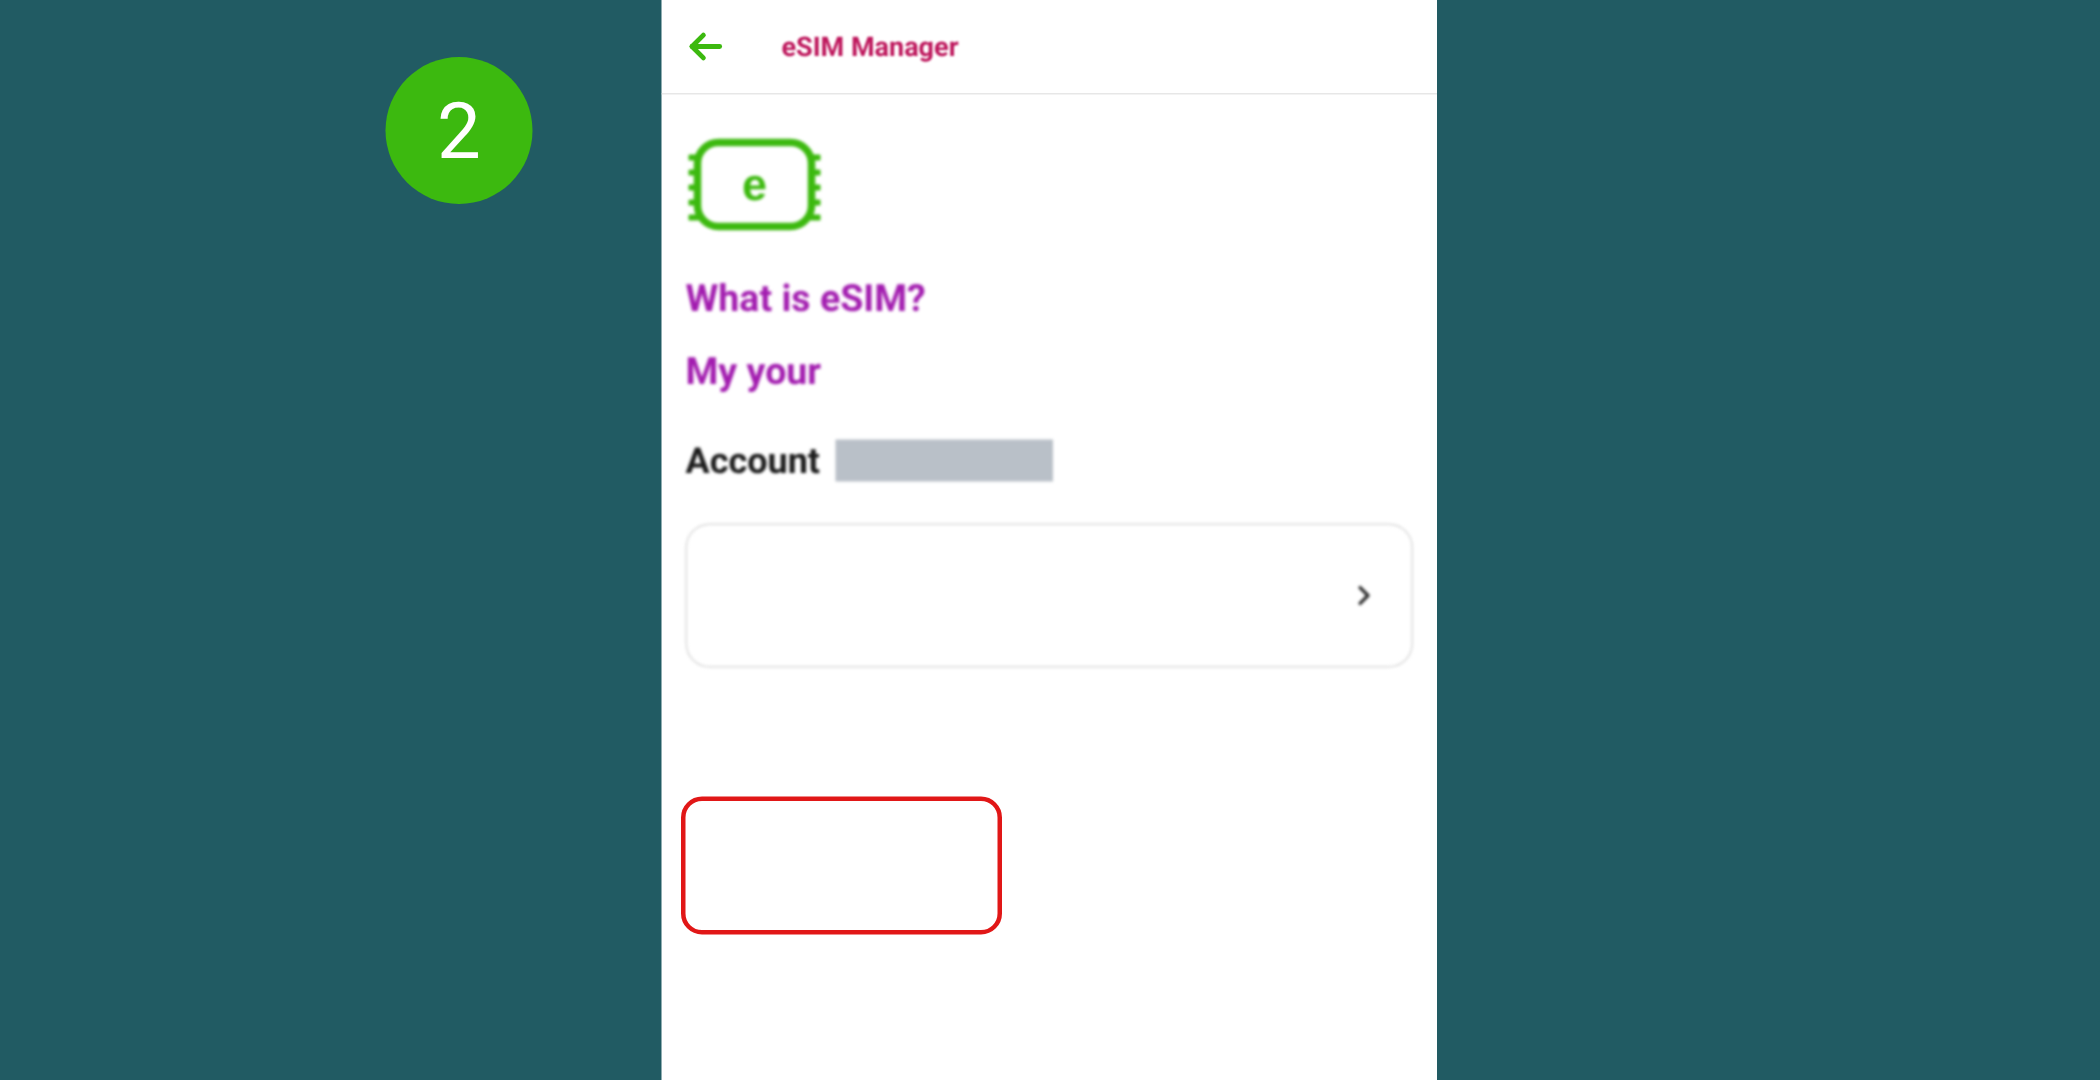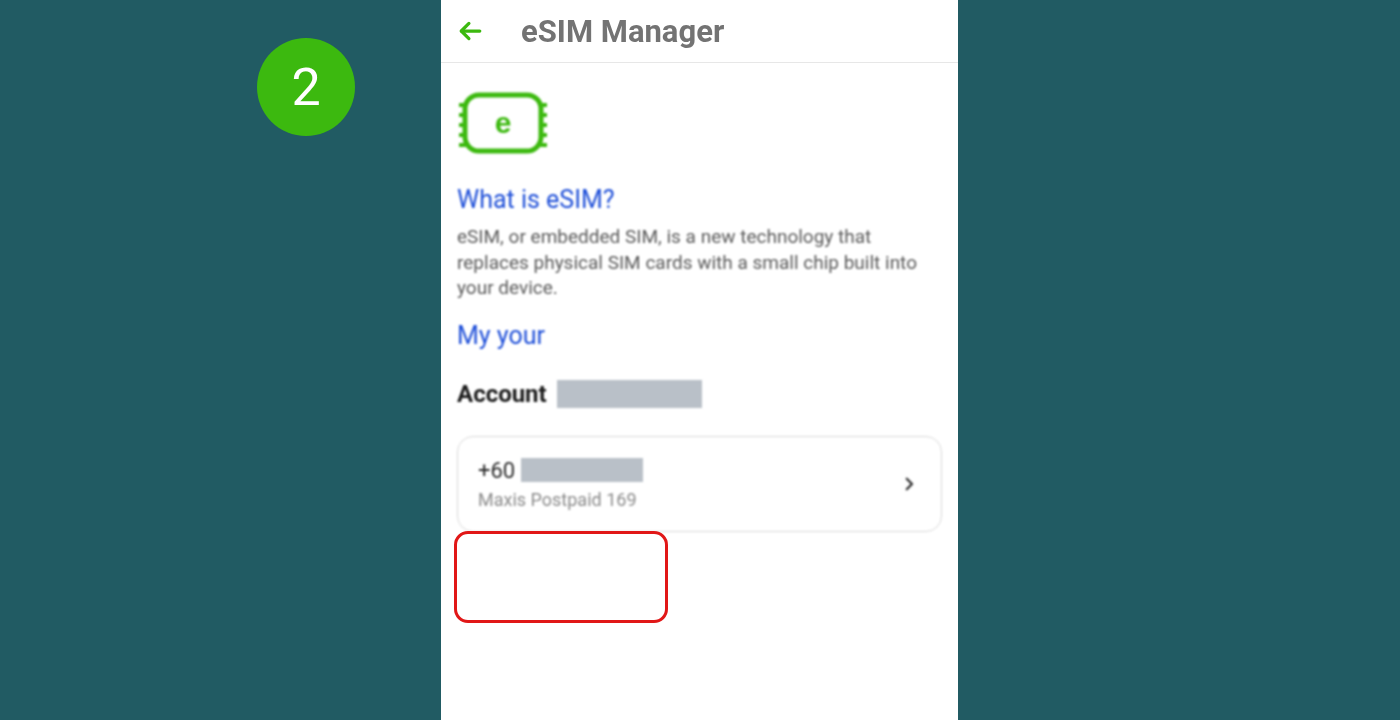--- a/index.html
+++ b/index.html
@@ -55,39 +55,39 @@
     display: flex;
     align-items: center;
     justify-content: center;
     cursor: pointer;
     filter: blur(0.5px);
   }
   .back-icon svg { display: block; }
 
   .app-title {
     margin-left: 38px;
-    font-size: 31px;
+    font-size: 18px;
     font-weight: 700;
-    color: #737373;
+    color: #be185d;
     filter: blur(0.6px);
   }
 
   .content {
     padding: 20px 16px 0 16px;
     filter: blur(0.9px);
   }
 
   .esim-icon-wrap {
     margin: 8px 0 26px 2px;
   }
 
   .section-heading {
     font-size: 25px;
-    font-weight: 400;
-    color: #1d4ed8;
+    font-weight: 700;
+    color: #a21caf;
     margin: 20px 0 10px 0;
   }
 
   .section-body {
     font-size: 19px;
     line-height: 1.35;
     color: #5a5a5a;
     margin: 0 0 20px 0;
   }
 
@@ -192,37 +192,29 @@
           <line x1="82" y1="24" x2="87" y2="24"></line>
           <line x1="82" y1="34" x2="87" y2="34"></line>
           <line x1="82" y1="44" x2="87" y2="44"></line>
           <line x1="82" y1="54" x2="87" y2="54"></line>
         </g>
         <text x="44" y="42" text-anchor="middle" font-family="Arial, sans-serif" font-size="30" font-weight="700" fill="#3cb90f">e</text>
       </svg>
     </div>
 
     <div class="section-heading">What is eSIM?</div>
-    <p class="section-body">eSIM, or embedded SIM, is a new technology that replaces physical SIM cards with a small chip built into your device.</p>
 
     <div class="section-heading">My your</div>
 
     <div class="account-row">
       <span class="account-label">Account</span>
       <span class="redact wide"></span>
     </div>
 
     <div class="service-card">
-      <div class="service-text">
-        <div class="line1">
-          <span>+60</span>
-          <span class="redact mid"></span>
-        </div>
-        <div class="line2">Maxis Postpaid 169</div>
-      </div>
       <div class="chevron">
         <svg viewBox="0 0 24 24" width="18" height="18" fill="none" stroke="currentColor" stroke-width="3" stroke-linecap="round" stroke-linejoin="round">
           <polyline points="9 5 16 12 9 19"></polyline>
         </svg>
       </div>
     </div>
 
   </div>
 </div>
 

